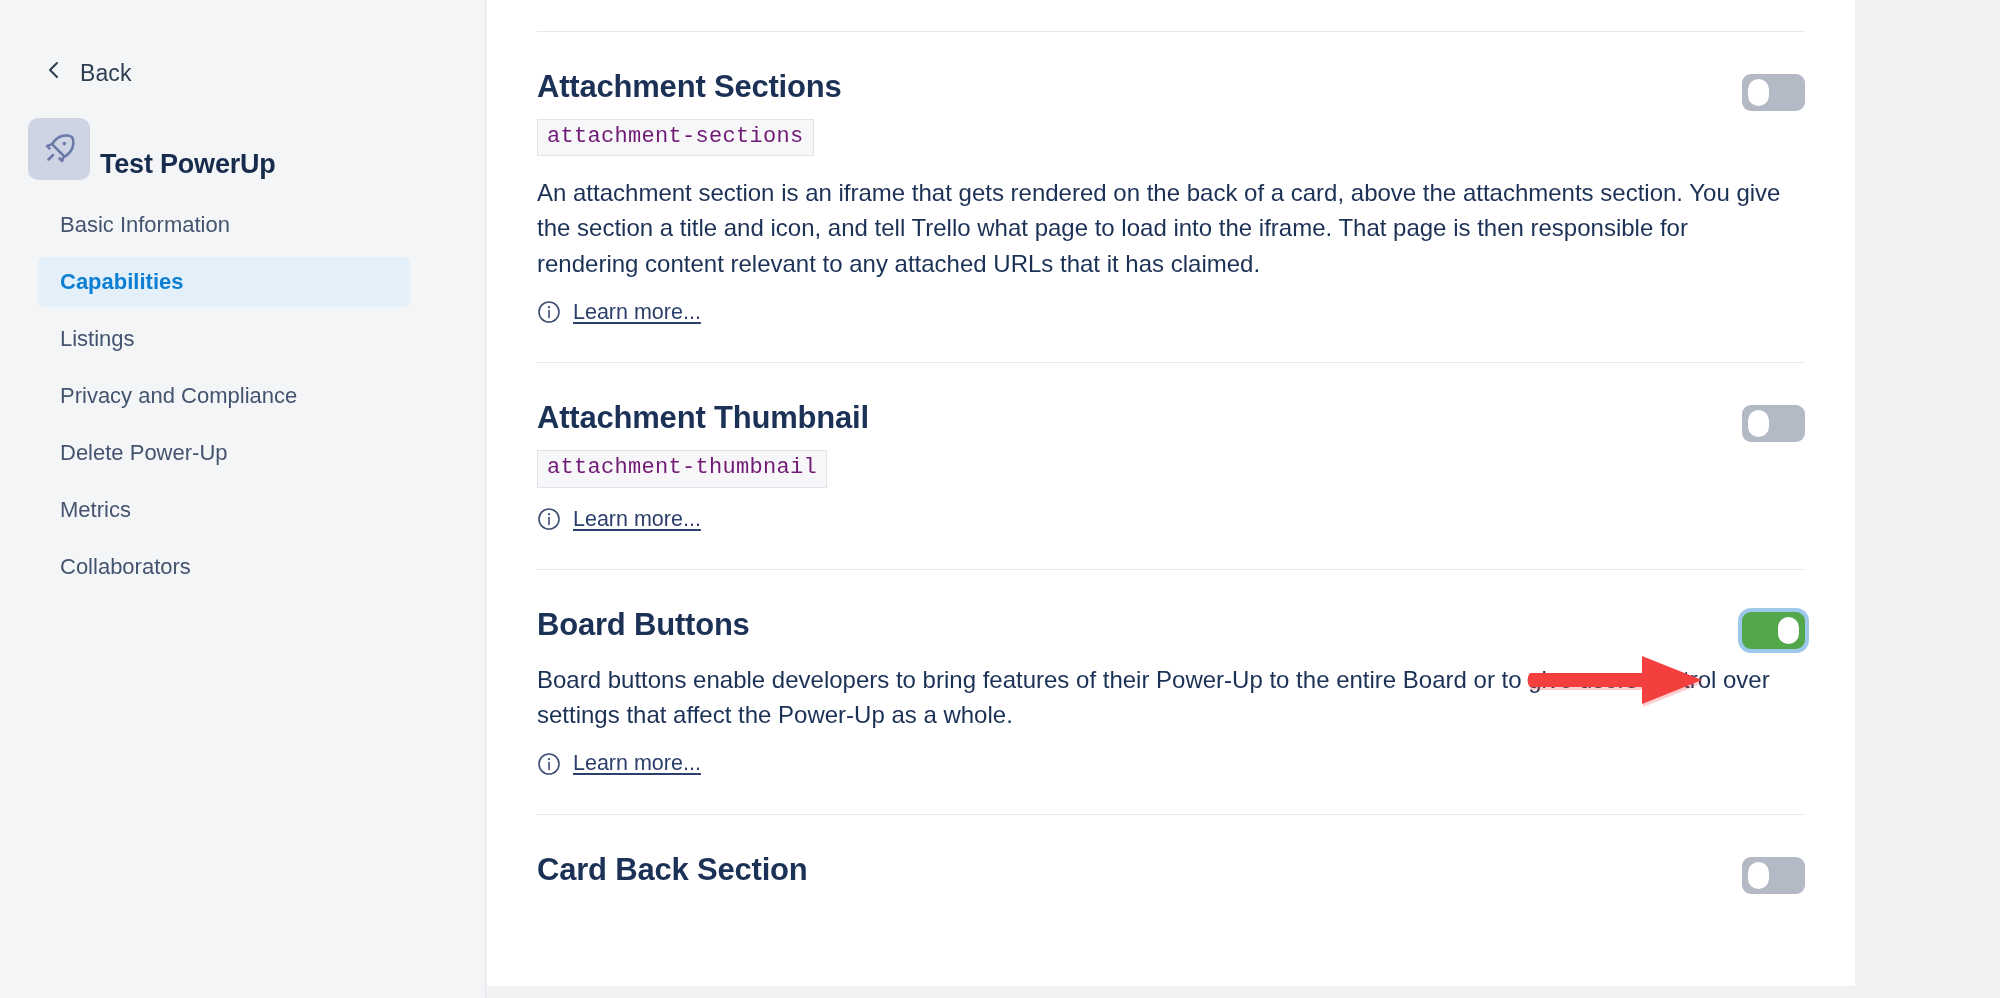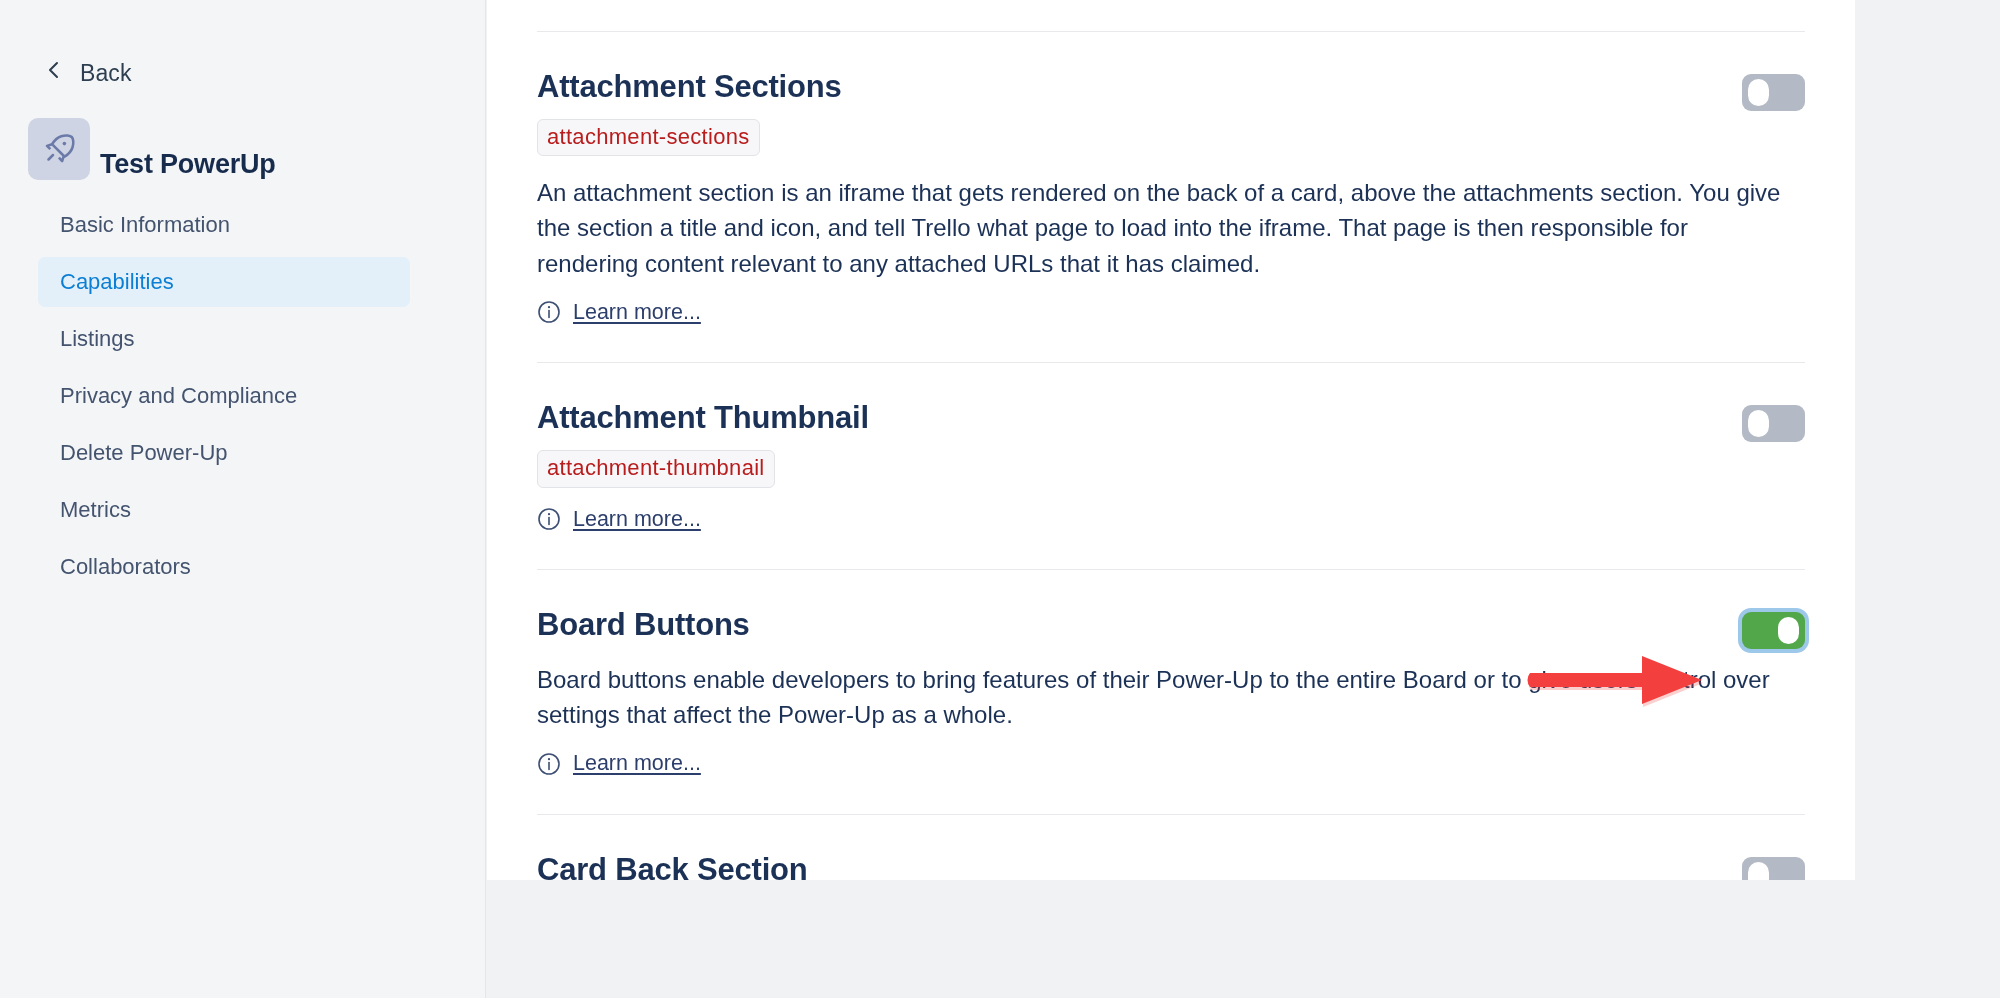--- a/index.html
+++ b/index.html
@@ -86,30 +86,30 @@
     border-radius: 7px;
     font-size: 22px;
     color: #44546f;
     cursor: pointer;
     white-space: nowrap;
     overflow: hidden;
   }
   .nav-item.active {
     background: #e3f0fa;
     color: #0c7fd4;
-    font-weight: normal;
+    font-weight: bold;
   }
 
   
   #main {
     position: absolute;
     left: 487px;
     top: 0;
     width: 1368px;
-    height: 880px;
+    height: 986px;
     background: #ffffff;
     overflow: hidden;
   }
 
   .cap-list {
     position: absolute;
     left: 0;
     top: 0;
     width: 1368px;
   }
@@ -134,25 +134,25 @@
     letter-spacing: -0.2px;
     margin: 0;
     line-height: 1.15;
   }
 
   .cap-code {
     display: inline-block;
     margin-top: 14px;
     padding: 3px 9px 5px 9px;
     border: 1px solid #e2e3e7;
-    border-radius: 6px;
+    border-radius: 0;
     background: #f7f7f9;
-    font-family: Liberation Sans, sans-serif;
+    font-family: Liberation Mono, monospace;
     font-size: 22px;
-    color: #b91c1c;
+    color: #701a75;
     letter-spacing: 0.3px;
     line-height: 1.25;
   }
 
   .cap-desc {
     margin: 19px 0 0 0;
     font-size: 24px;
     line-height: 1.47;
     color: #1c3156;
     max-width: 1258px;

